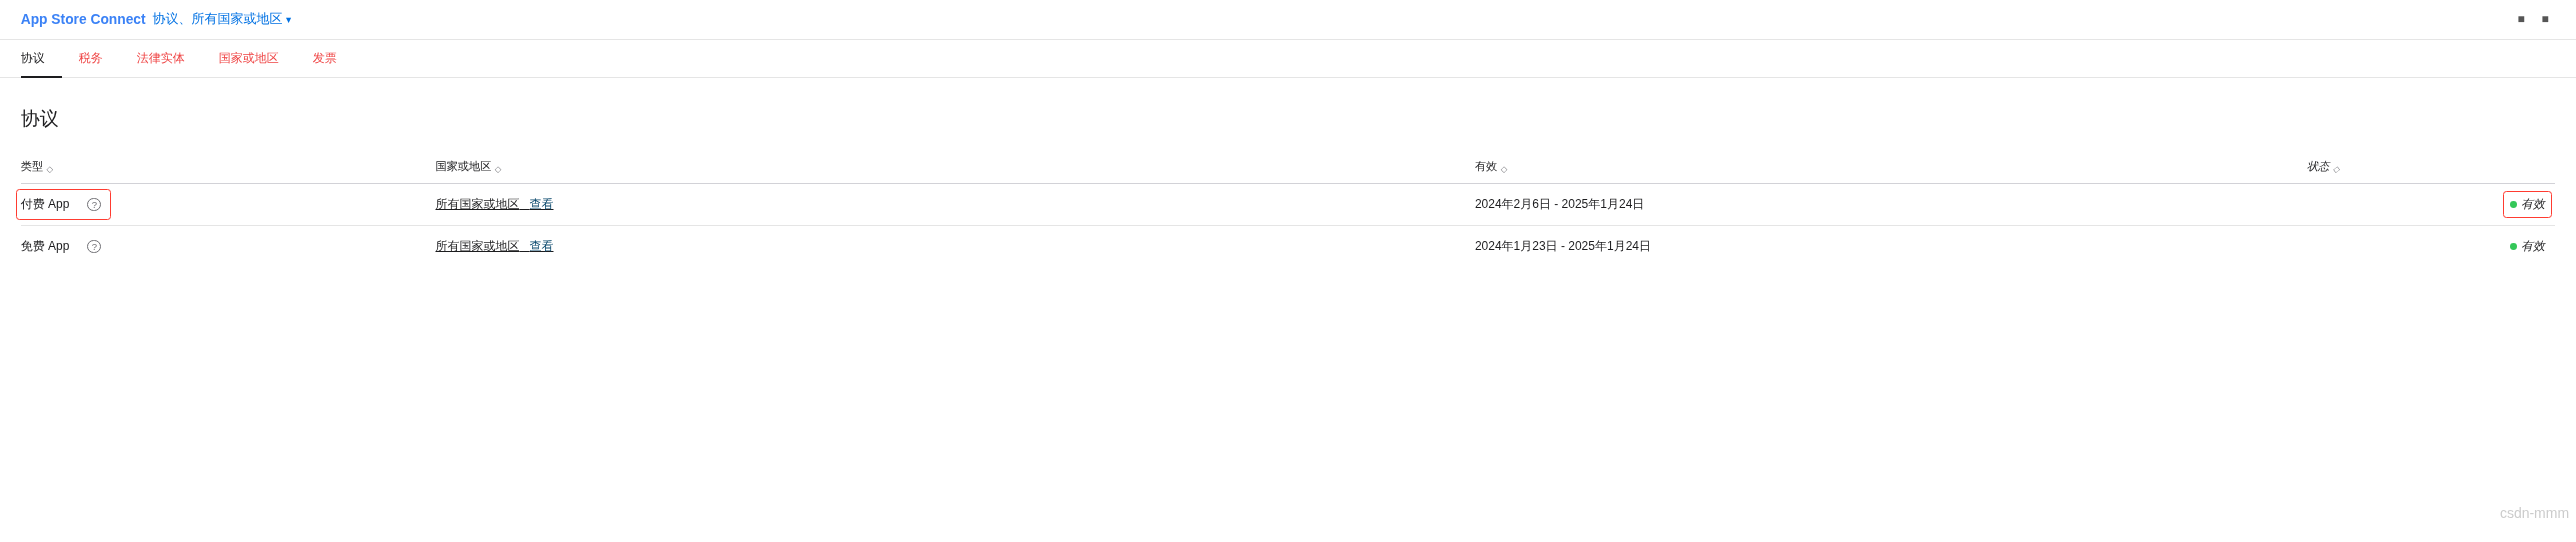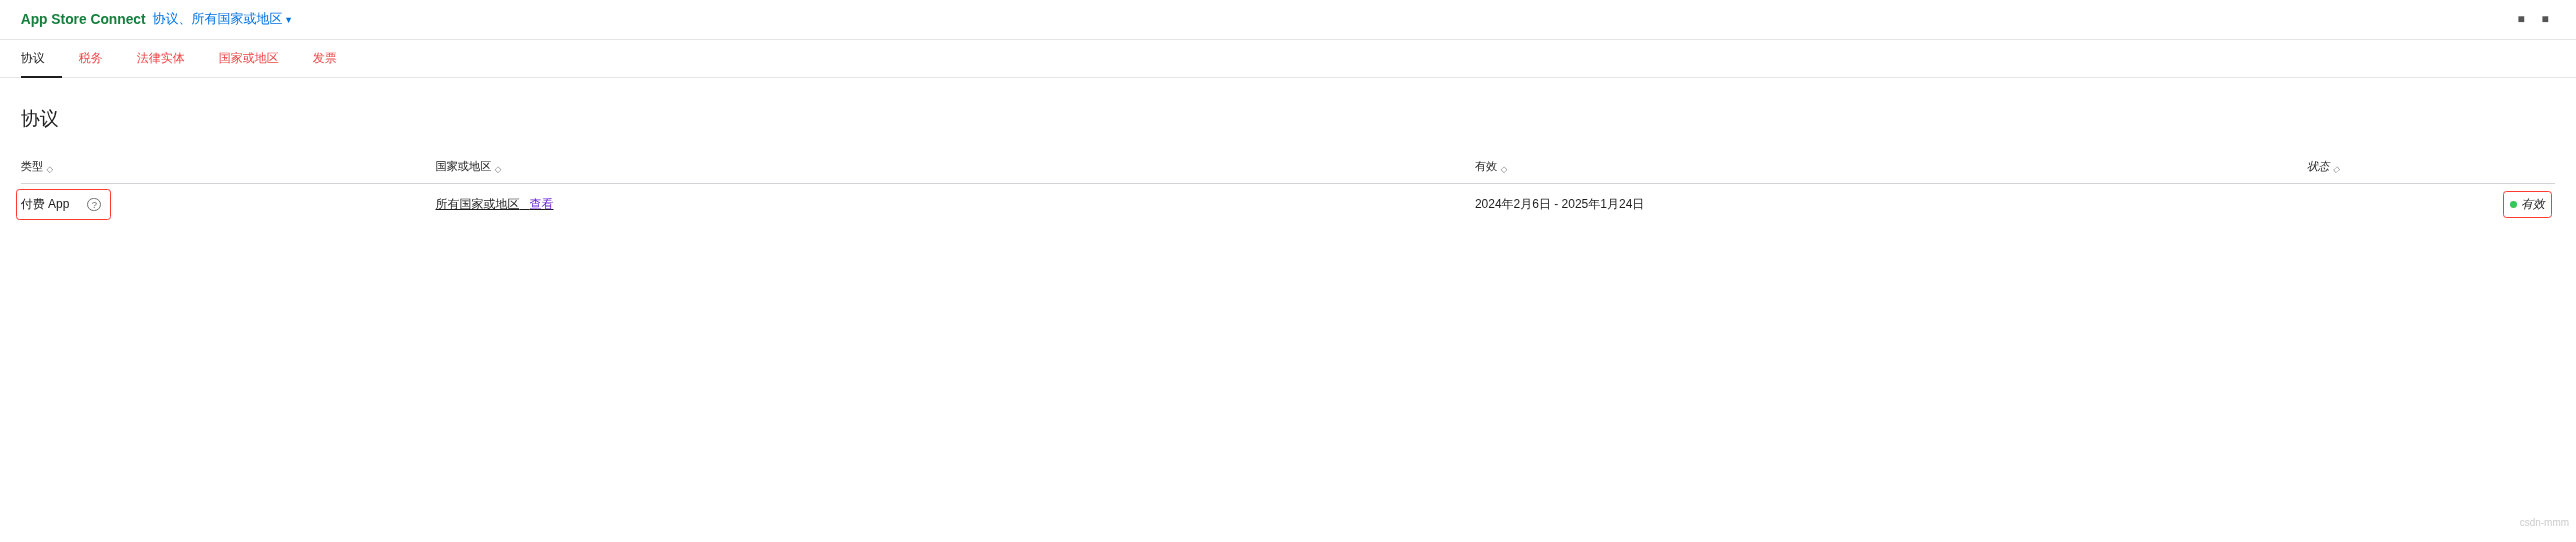--- a/index.html
+++ b/index.html
@@ -27,21 +27,21 @@
 
     .header-left {
       display: flex;
       align-items: center;
       gap: 6.9px;
     }
 
     .app-title {
       font-size: 13.8px;
       font-weight: 600;
-      color: #15803d;
+      color: #3b82f6;
     }
 
     .nav-link {
       font-size: 13px;
       color: #0071e3;
       cursor: pointer;
       text-decoration: none;
       display: flex;
       align-items: center;
       gap: 3.4px;
@@ -210,21 +210,21 @@
       height: 13.8px;
       border: 0.9px solid #6e6e73;
       border-radius: 50%;
       font-size: 9.5px;
       color: #6e6e73;
       cursor: pointer;
       flex-shrink: 0;
     }
 
     .link-text {
-      color: #6d28d9;
+      color: #0c4a6e;
       cursor: pointer;
       text-decoration: none;
     }
 
     .status-badge {
       display: inline-flex;
       align-items: center;
       gap: 4.3px;
       font-size: 12px;
     }
@@ -238,23 +238,23 @@
     }
 
     
     .highlighted-row td:first-child {
       position: relative;
     }
 
     
     .watermark {
       position: fixed;
-      bottom: 14px;
+      bottom: 21px;
       right: 6.9px;
-      font-size: 10px;
+      font-size: 14px;
       color: #cccccc;
       pointer-events: none;
     }
   </style>
 </head>
 <body>
 
 <div class="top-header">
   <div class="header-left">
     <span class="app-title">App Store Connect</span>
@@ -350,18 +350,40 @@
               right: -6.9px;
               bottom: -5.2px;
               border: 1.3px solid #ff3b30;
               border-radius: 3.4px;
               pointer-events: none;
             "></div>
           </div>
         </td>
       </tr>
 
+      <tr>
+        <td class="col-type">
+          <div class="cell-type">
+            <span>免费 App</span>
+            <span class="help-icon">?</span>
+          </div>
+        </td>
+        <td class="col-country">
+          <span>所有国家或地区</span>
+          &nbsp;
+          <a class="link-text">查看</a>
+        </td>
+        <td class="col-validity">
+          <span>2024年1月23日 - 2025年1月24日</span>
+        </td>
+        <td class="col-status">
+          <span class="status-badge">
+            <span class="status-dot"></span>
+            <span>有效</span>
+          </span>
+        </td>
+      </tr>
     </tbody>
   </table>
 </div>
 
 <div class="watermark">csdn-mmm</div>
 
 
 </body></html>

